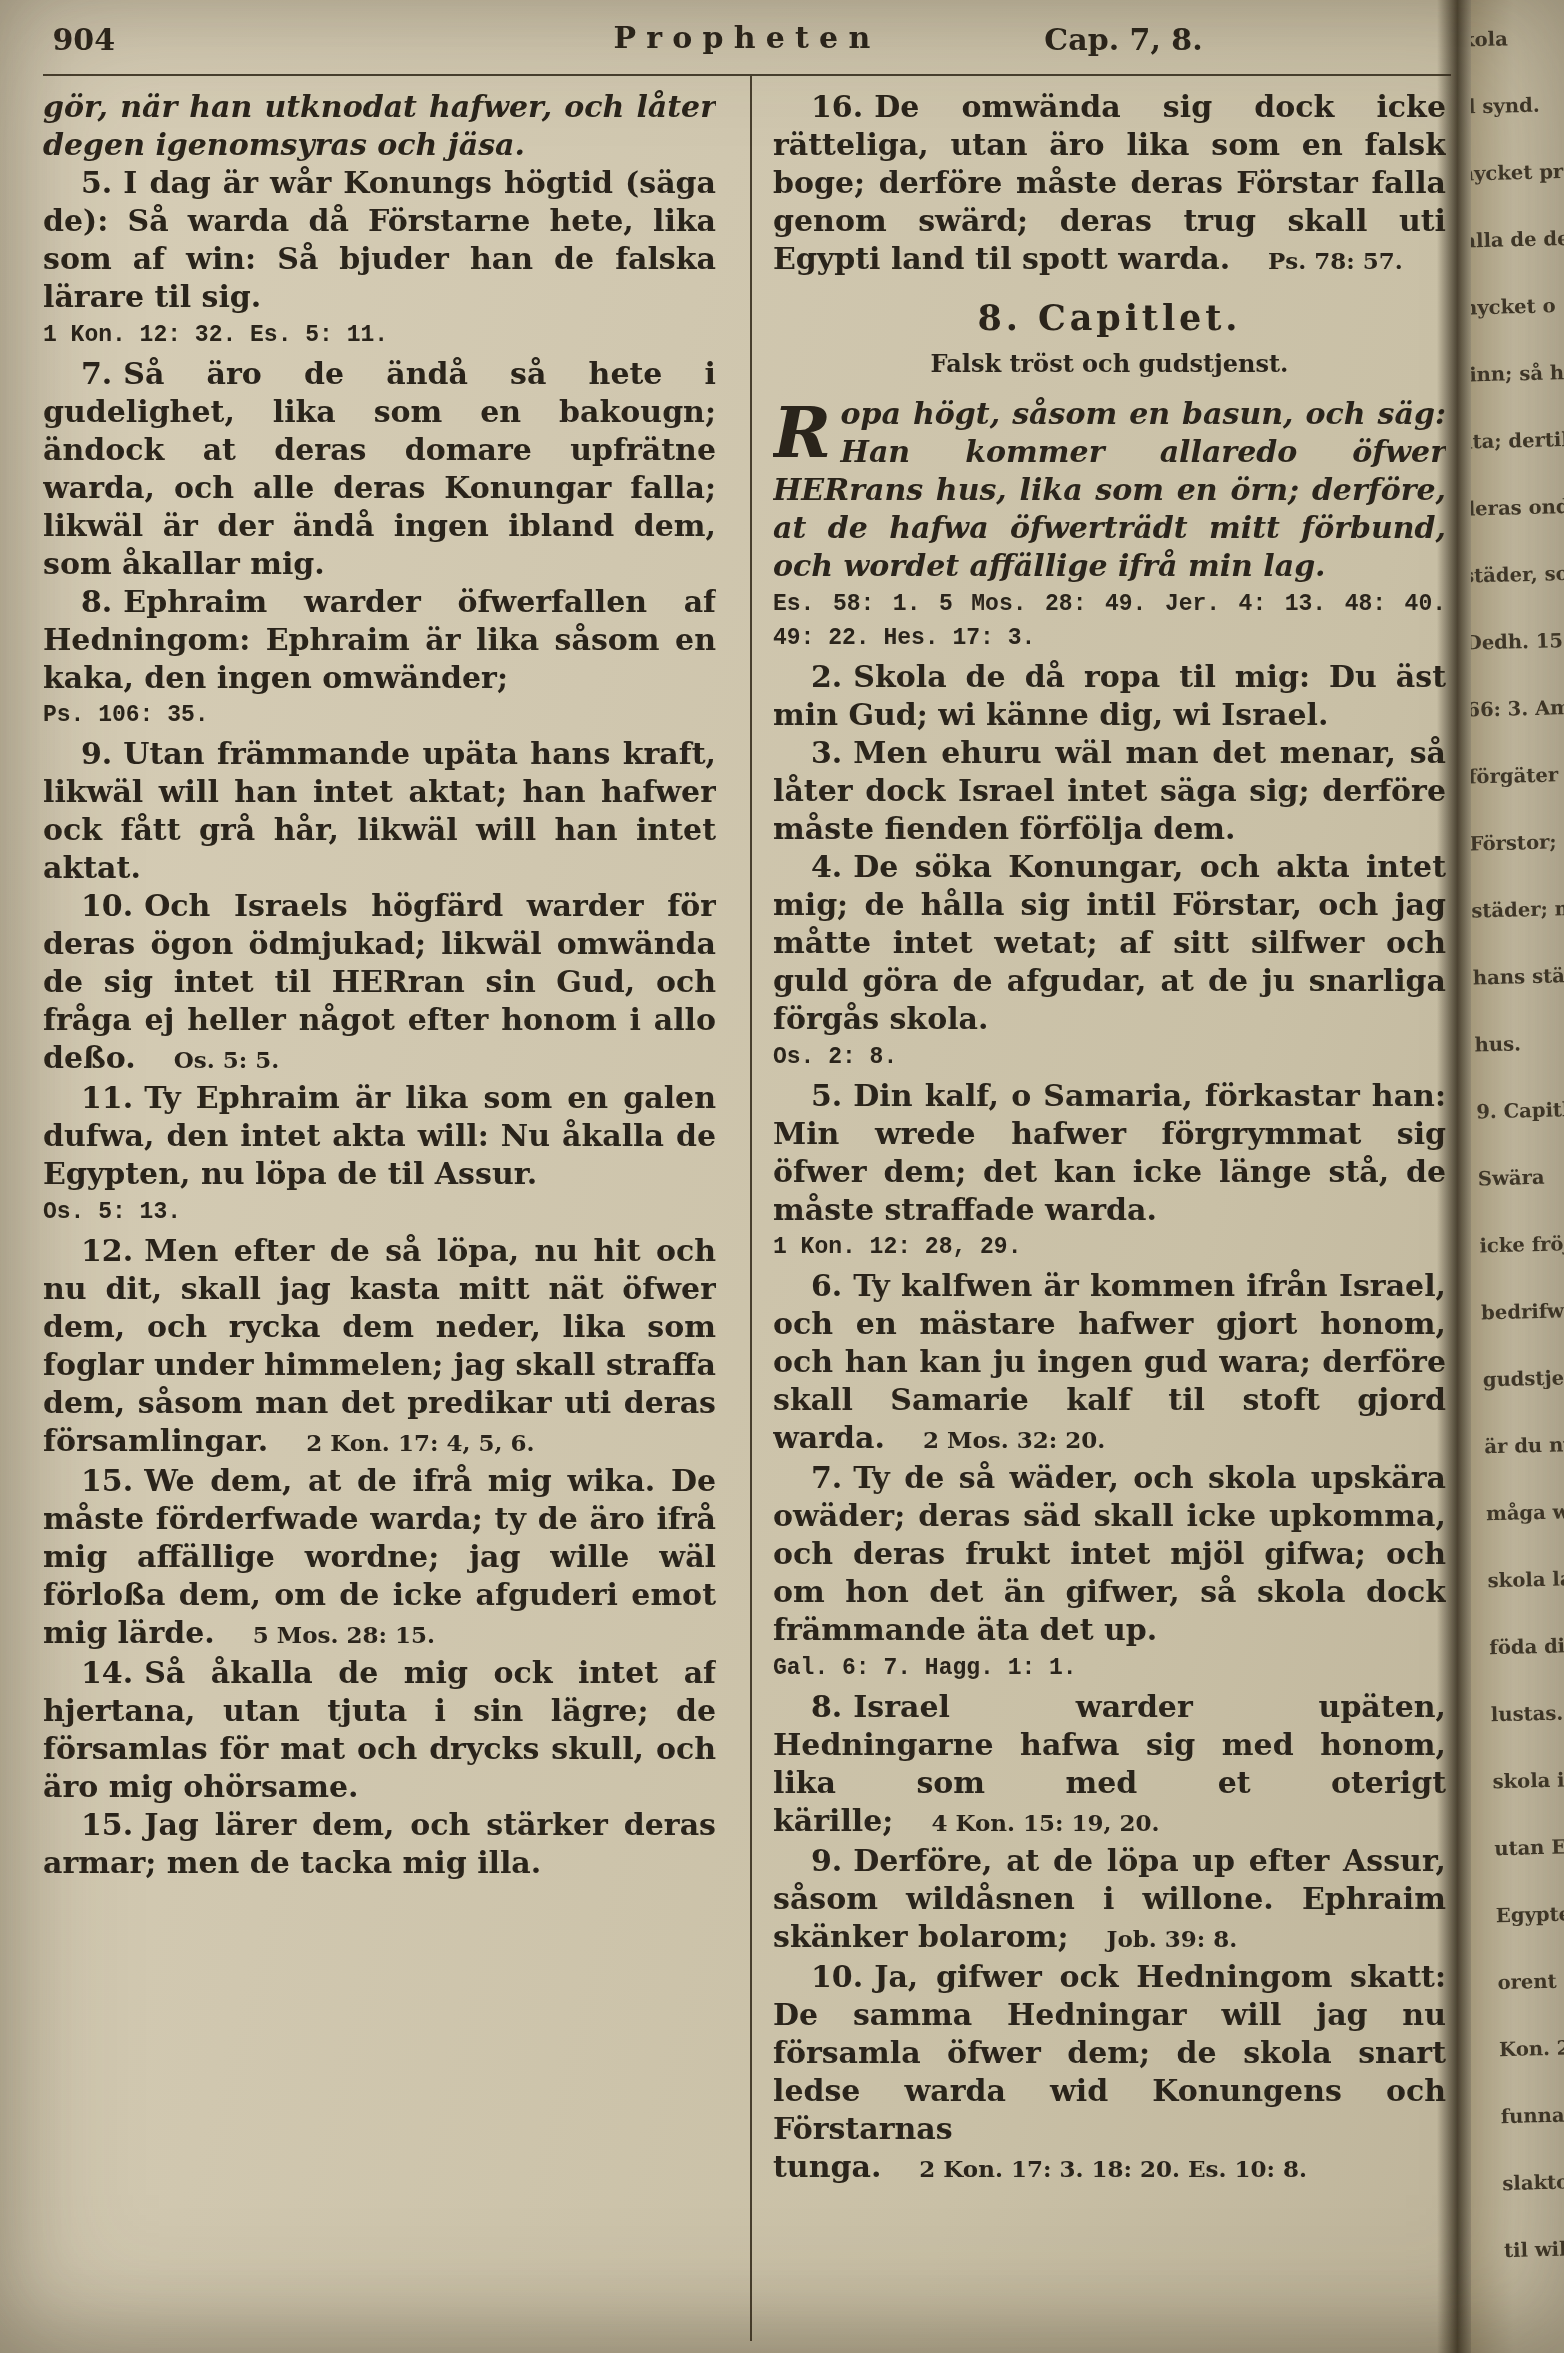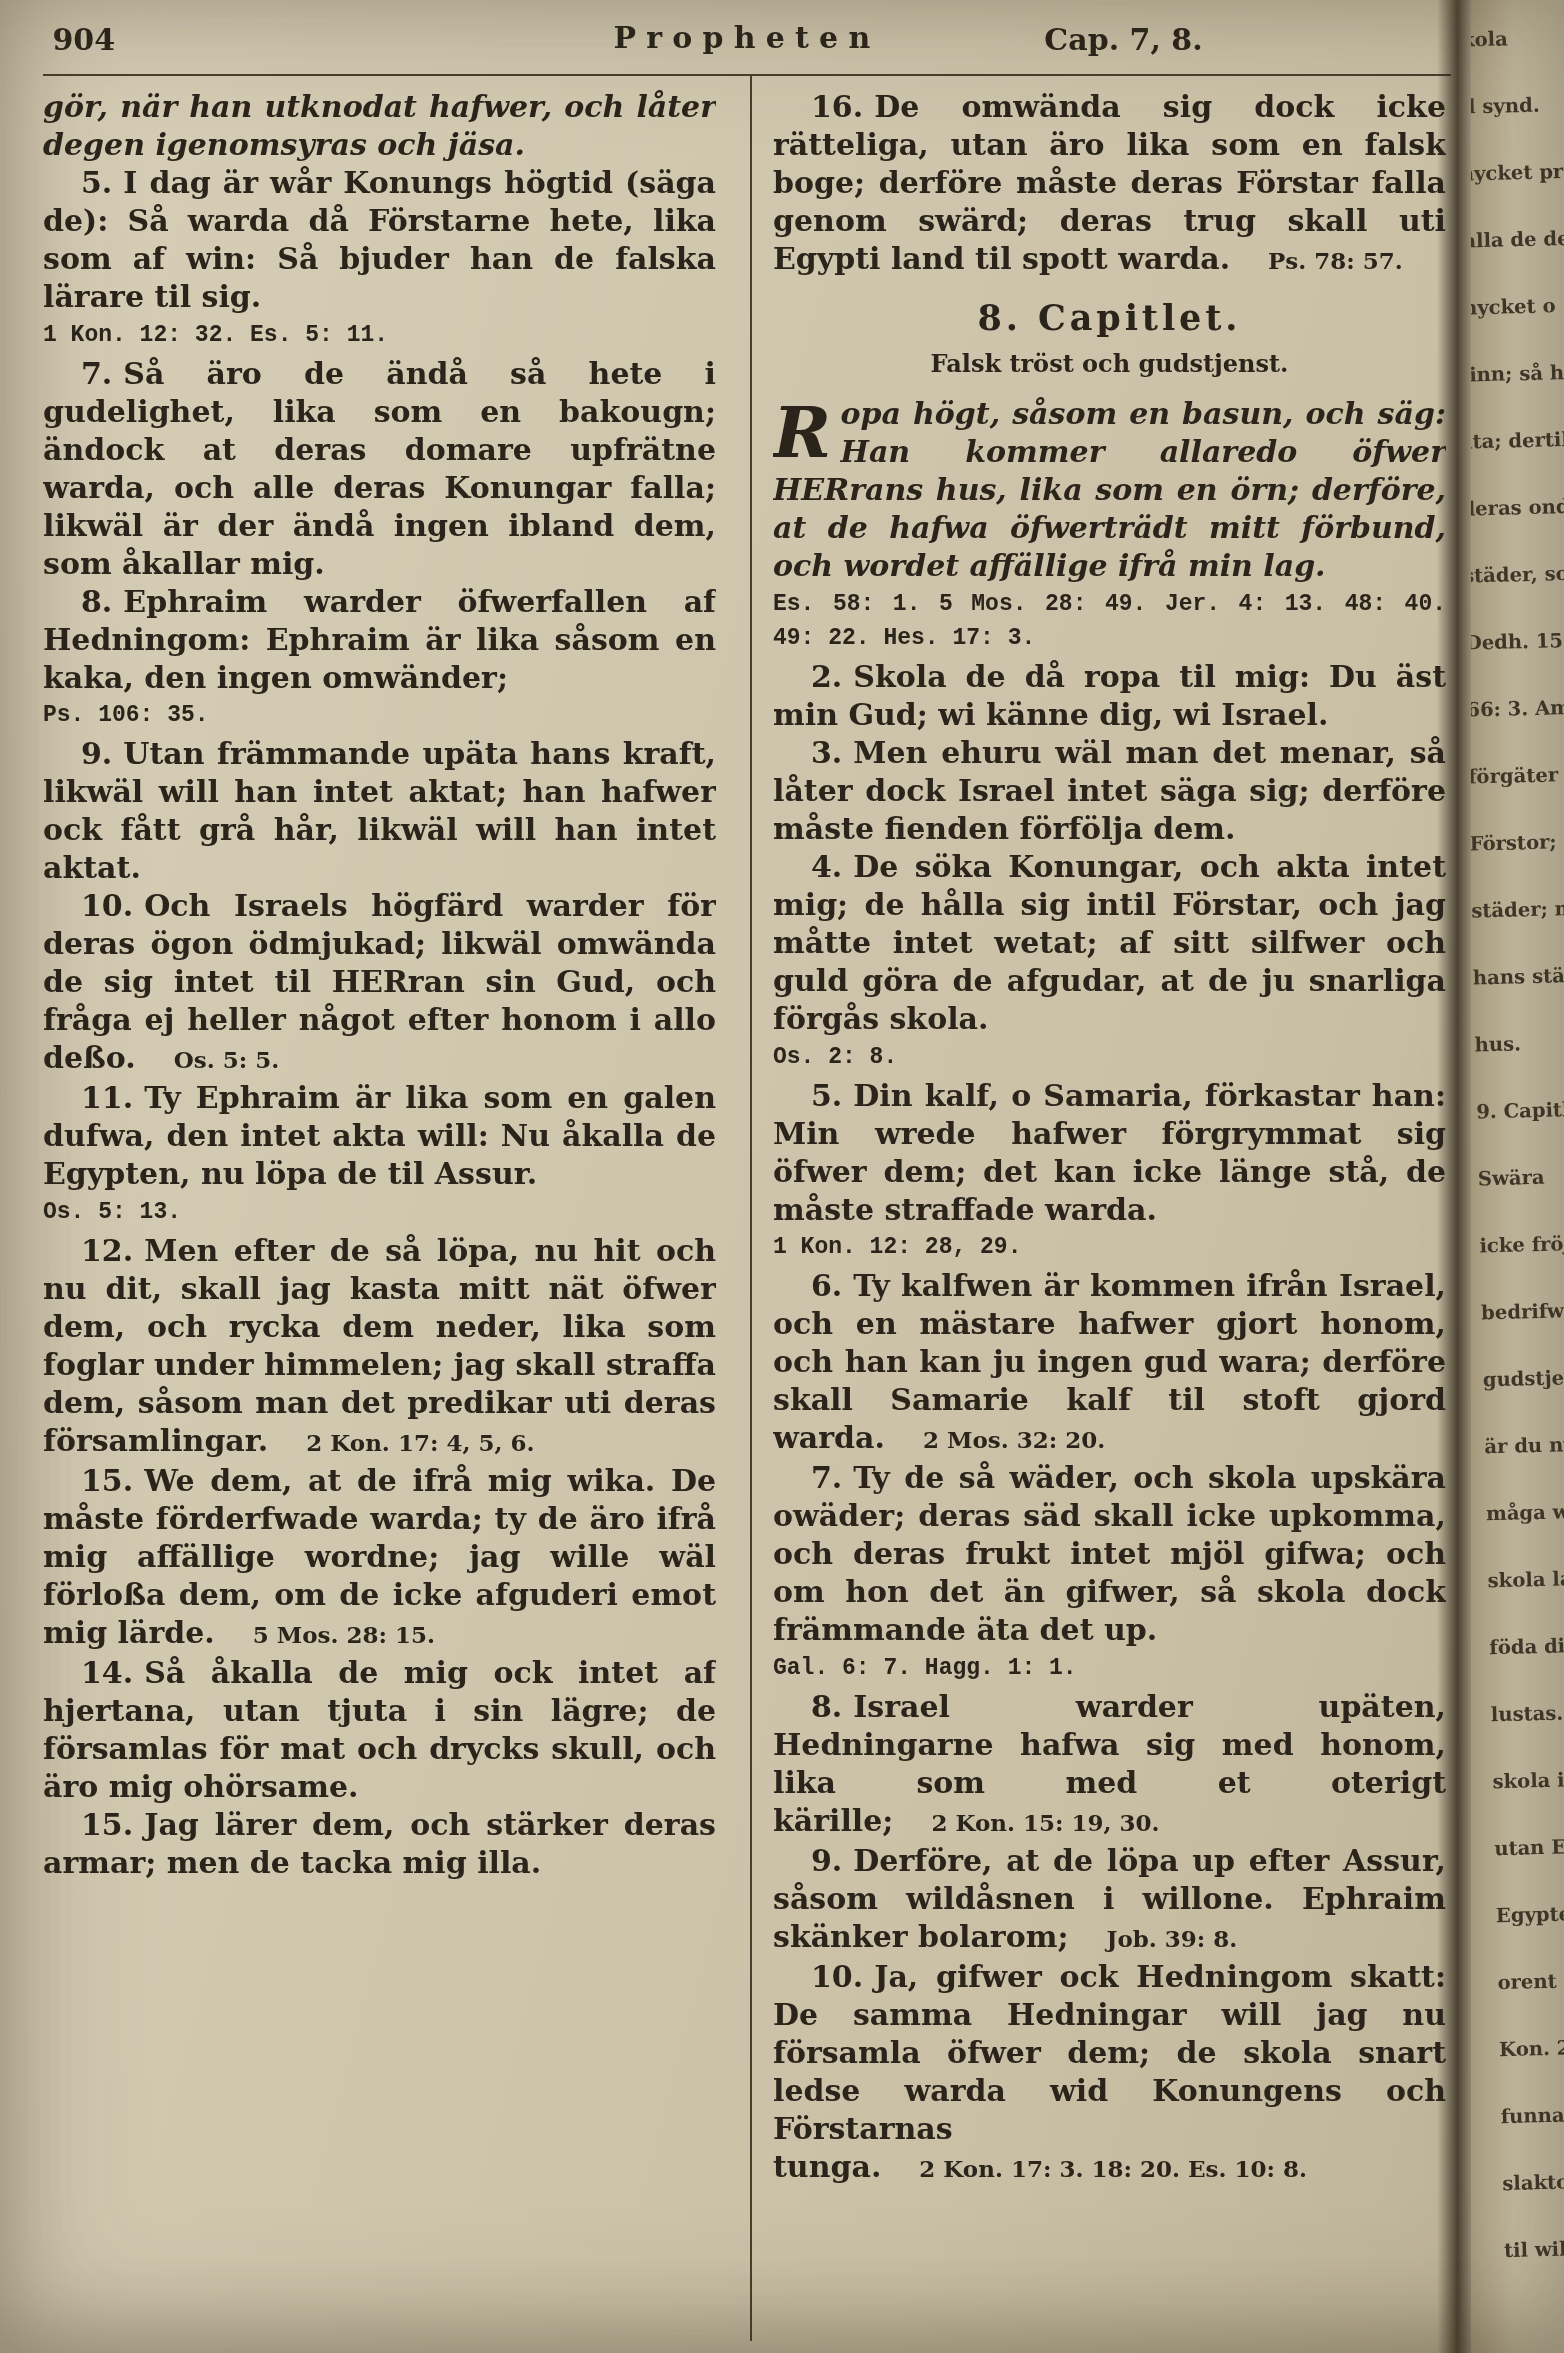--- a/index.html
+++ b/index.html
@@ -94,21 +94,21 @@
         <div class="ref">Es. 58: 1. 5 Mos. 28: 49. Jer. 4: 13. 48: 40. 49: 22. Hes. 17: 3.</div>
         <p class="verse"><span class="vnum">2.</span>Skola de då ropa til mig: Du äst min Gud; wi känne dig, wi Israel.</p>
         <p class="verse"><span class="vnum">3.</span>Men ehuru wäl man det menar, så låter dock Israel intet säga sig; derföre måste fienden förfölja dem.</p>
         <p class="verse"><span class="vnum">4.</span>De söka Konungar, och akta intet mig; de hålla sig intil Förstar, och jag måtte intet wetat; af sitt silfwer och guld göra de afgudar, at de ju snarliga förgås skola.</p>
         <div class="ref">Os. 2: 8.</div>
         <p class="verse"><span class="vnum">5.</span>Din kalf, o Samaria, förkastar han: Min wrede hafwer förgrymmat sig öfwer dem; det kan icke länge stå, de måste straffade warda.</p>
         <div class="ref">1 Kon. 12: 28, 29.</div>
         <p class="verse"><span class="vnum">6.</span>Ty kalfwen är kommen ifrån Israel, och en mästare hafwer gjort honom, och han kan ju ingen gud wara; derföre skall Samarie kalf til stoft gjord warda.<span class="ref">2 Mos. 32: 20.</span></p>
         <p class="verse"><span class="vnum">7.</span>Ty de så wäder, och skola upskära owäder; deras säd skall icke upkomma, och deras frukt intet mjöl gifwa; och om hon det än gifwer, så skola dock främmande äta det up.</p>
         <div class="ref">Gal. 6: 7. Hagg. 1: 1.</div>
-        <p class="verse"><span class="vnum">8.</span>Israel warder upäten, Hedningarne hafwa sig med honom, lika som med et oterigt kärille;<span class="ref">2 Kon. 15: 19, 30.</span></p>
+        <p class="verse"><span class="vnum">8.</span>Israel warder upäten, Hedningarne hafwa sig med honom, lika som med et oterigt kärille;<span class="ref">4 Kon. 15: 19, 20.</span></p>
         <p class="verse"><span class="vnum">9.</span>Derföre, at de löpa up efter Assur, såsom wildåsnen i willone. Ephraim skänker bolarom;<span class="ref">Job. 39: 8.</span></p>
         <p class="verse"><span class="vnum">10.</span>Ja, gifwer ock Hedningom skatt: De samma Hedningar will jag nu församla öfwer dem; de skola snart ledse warda wid Konungens och Förstarnas tunga.<span class="ref">2 Kon. 17: 3. 18: 20. Es. 10: 8.</span></p>
       </div>
   </div>
 
   <div id="gutter-shadow"></div>
   <div id="next-page">
     <div id="edge-fragments">
         <div class="frag">skola</div>
         <div class="frag">til synd.</div>

